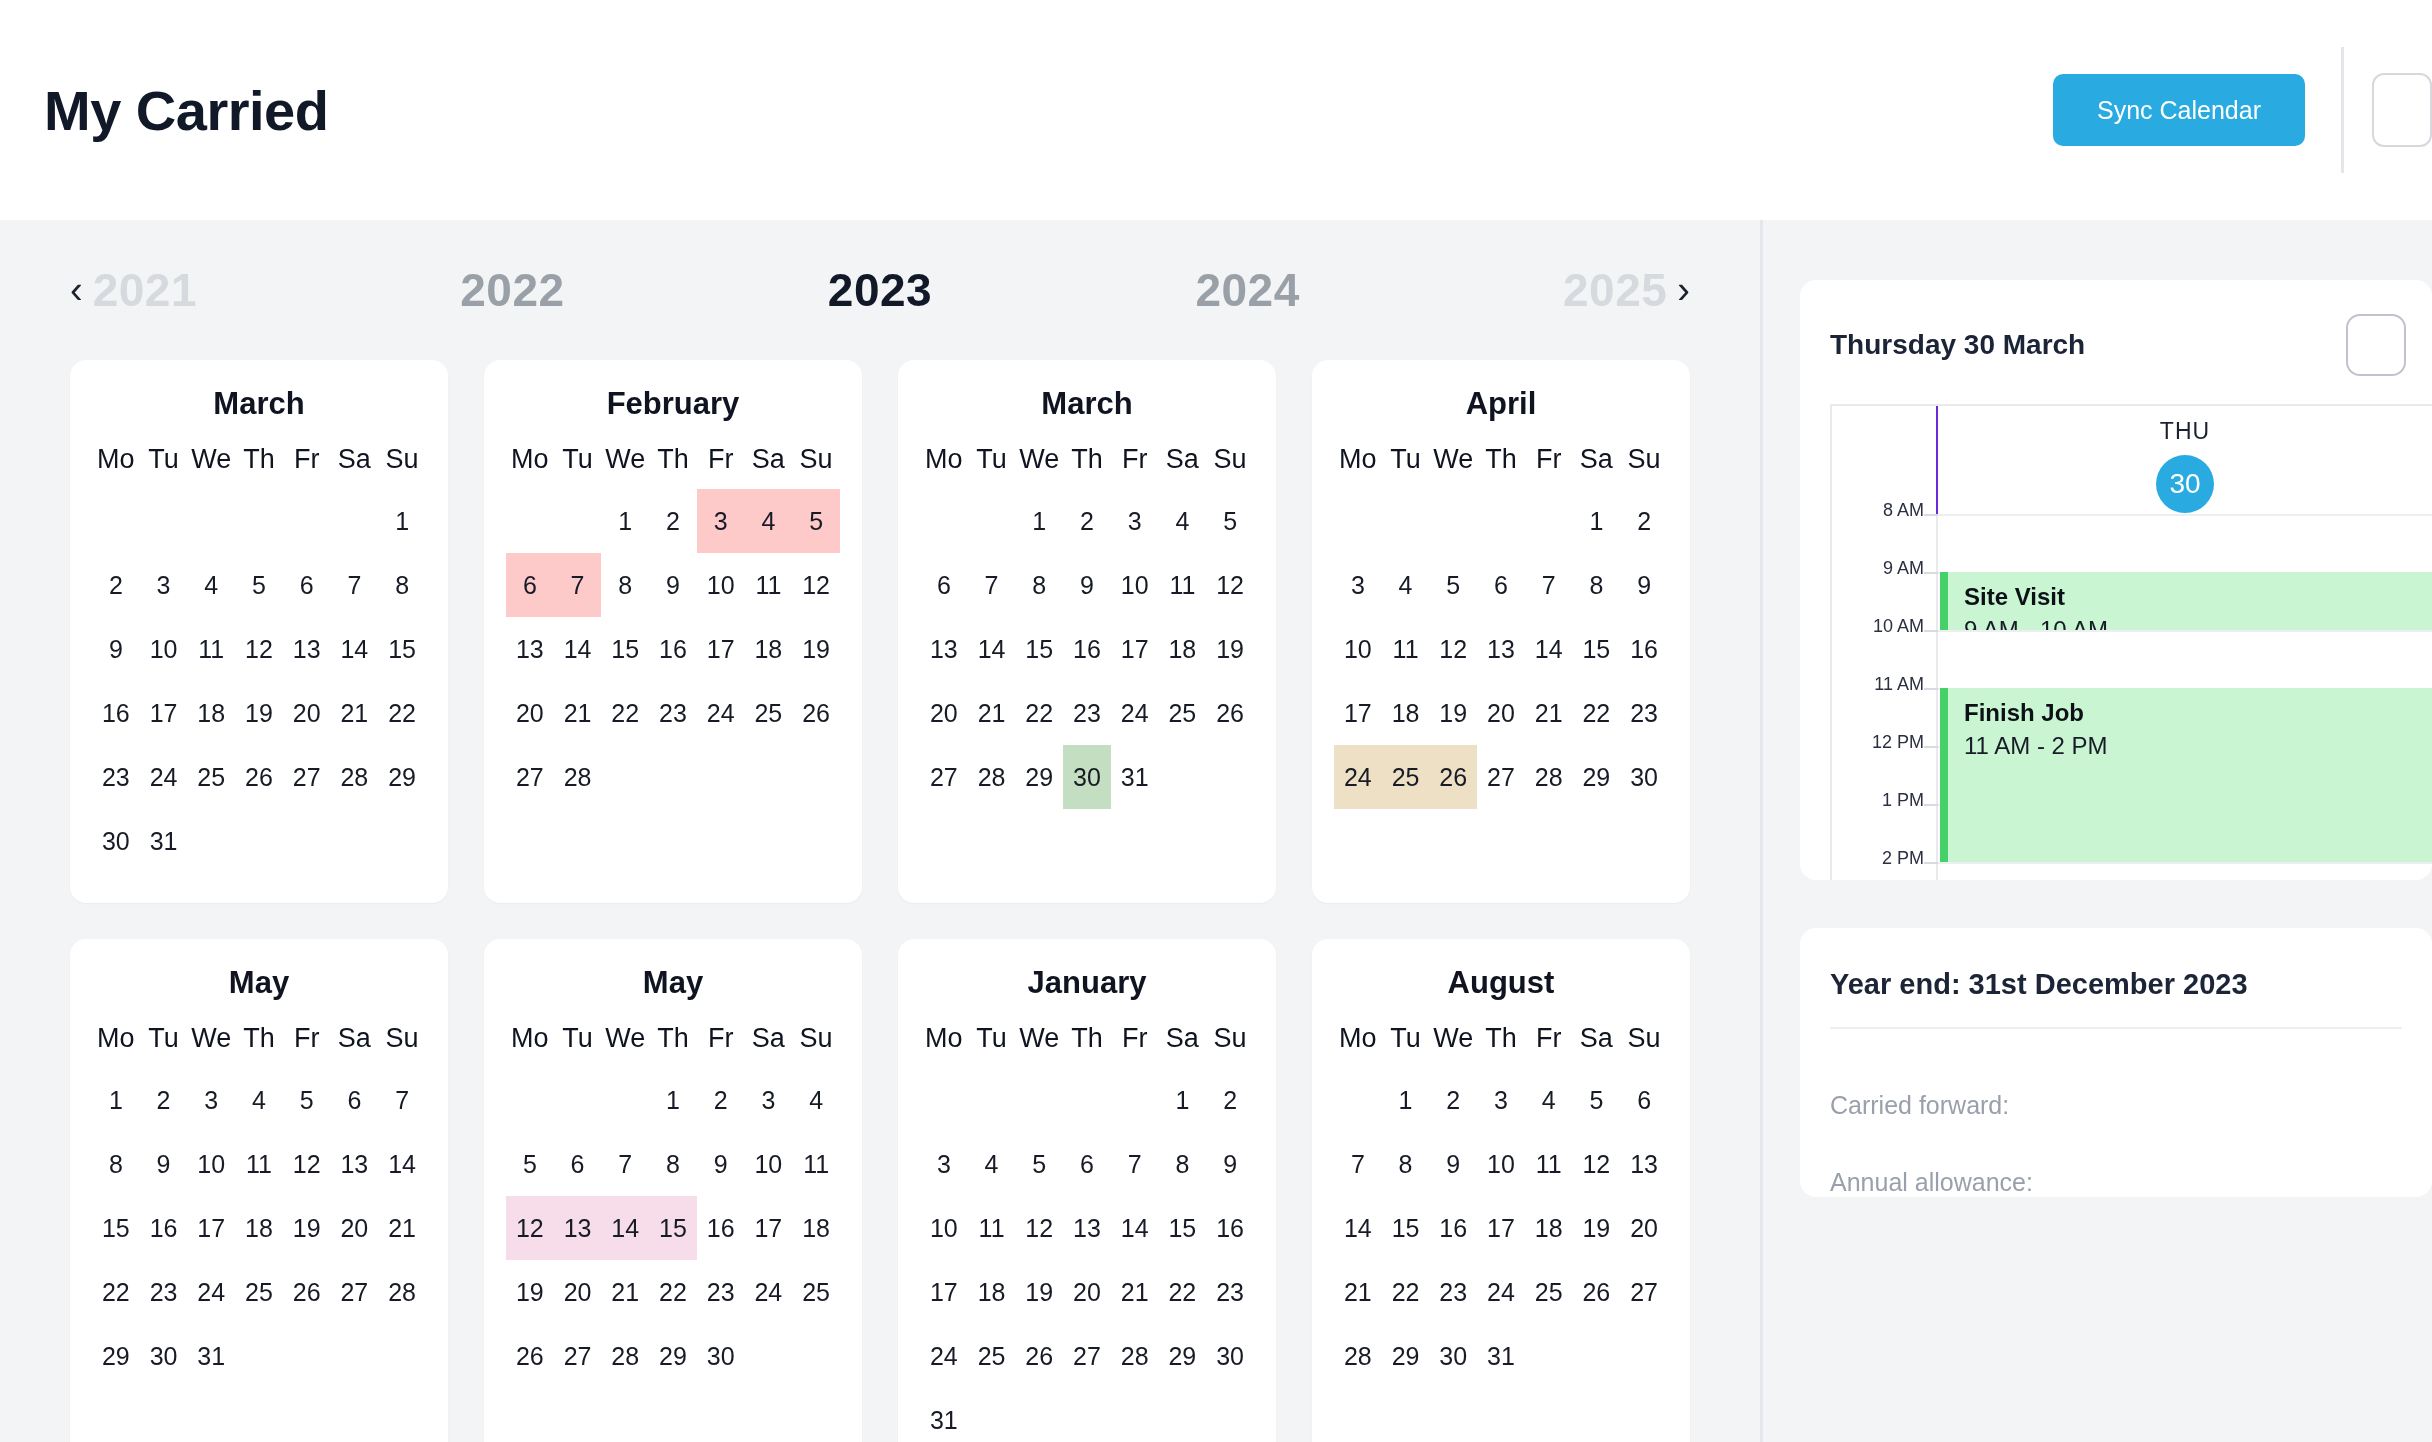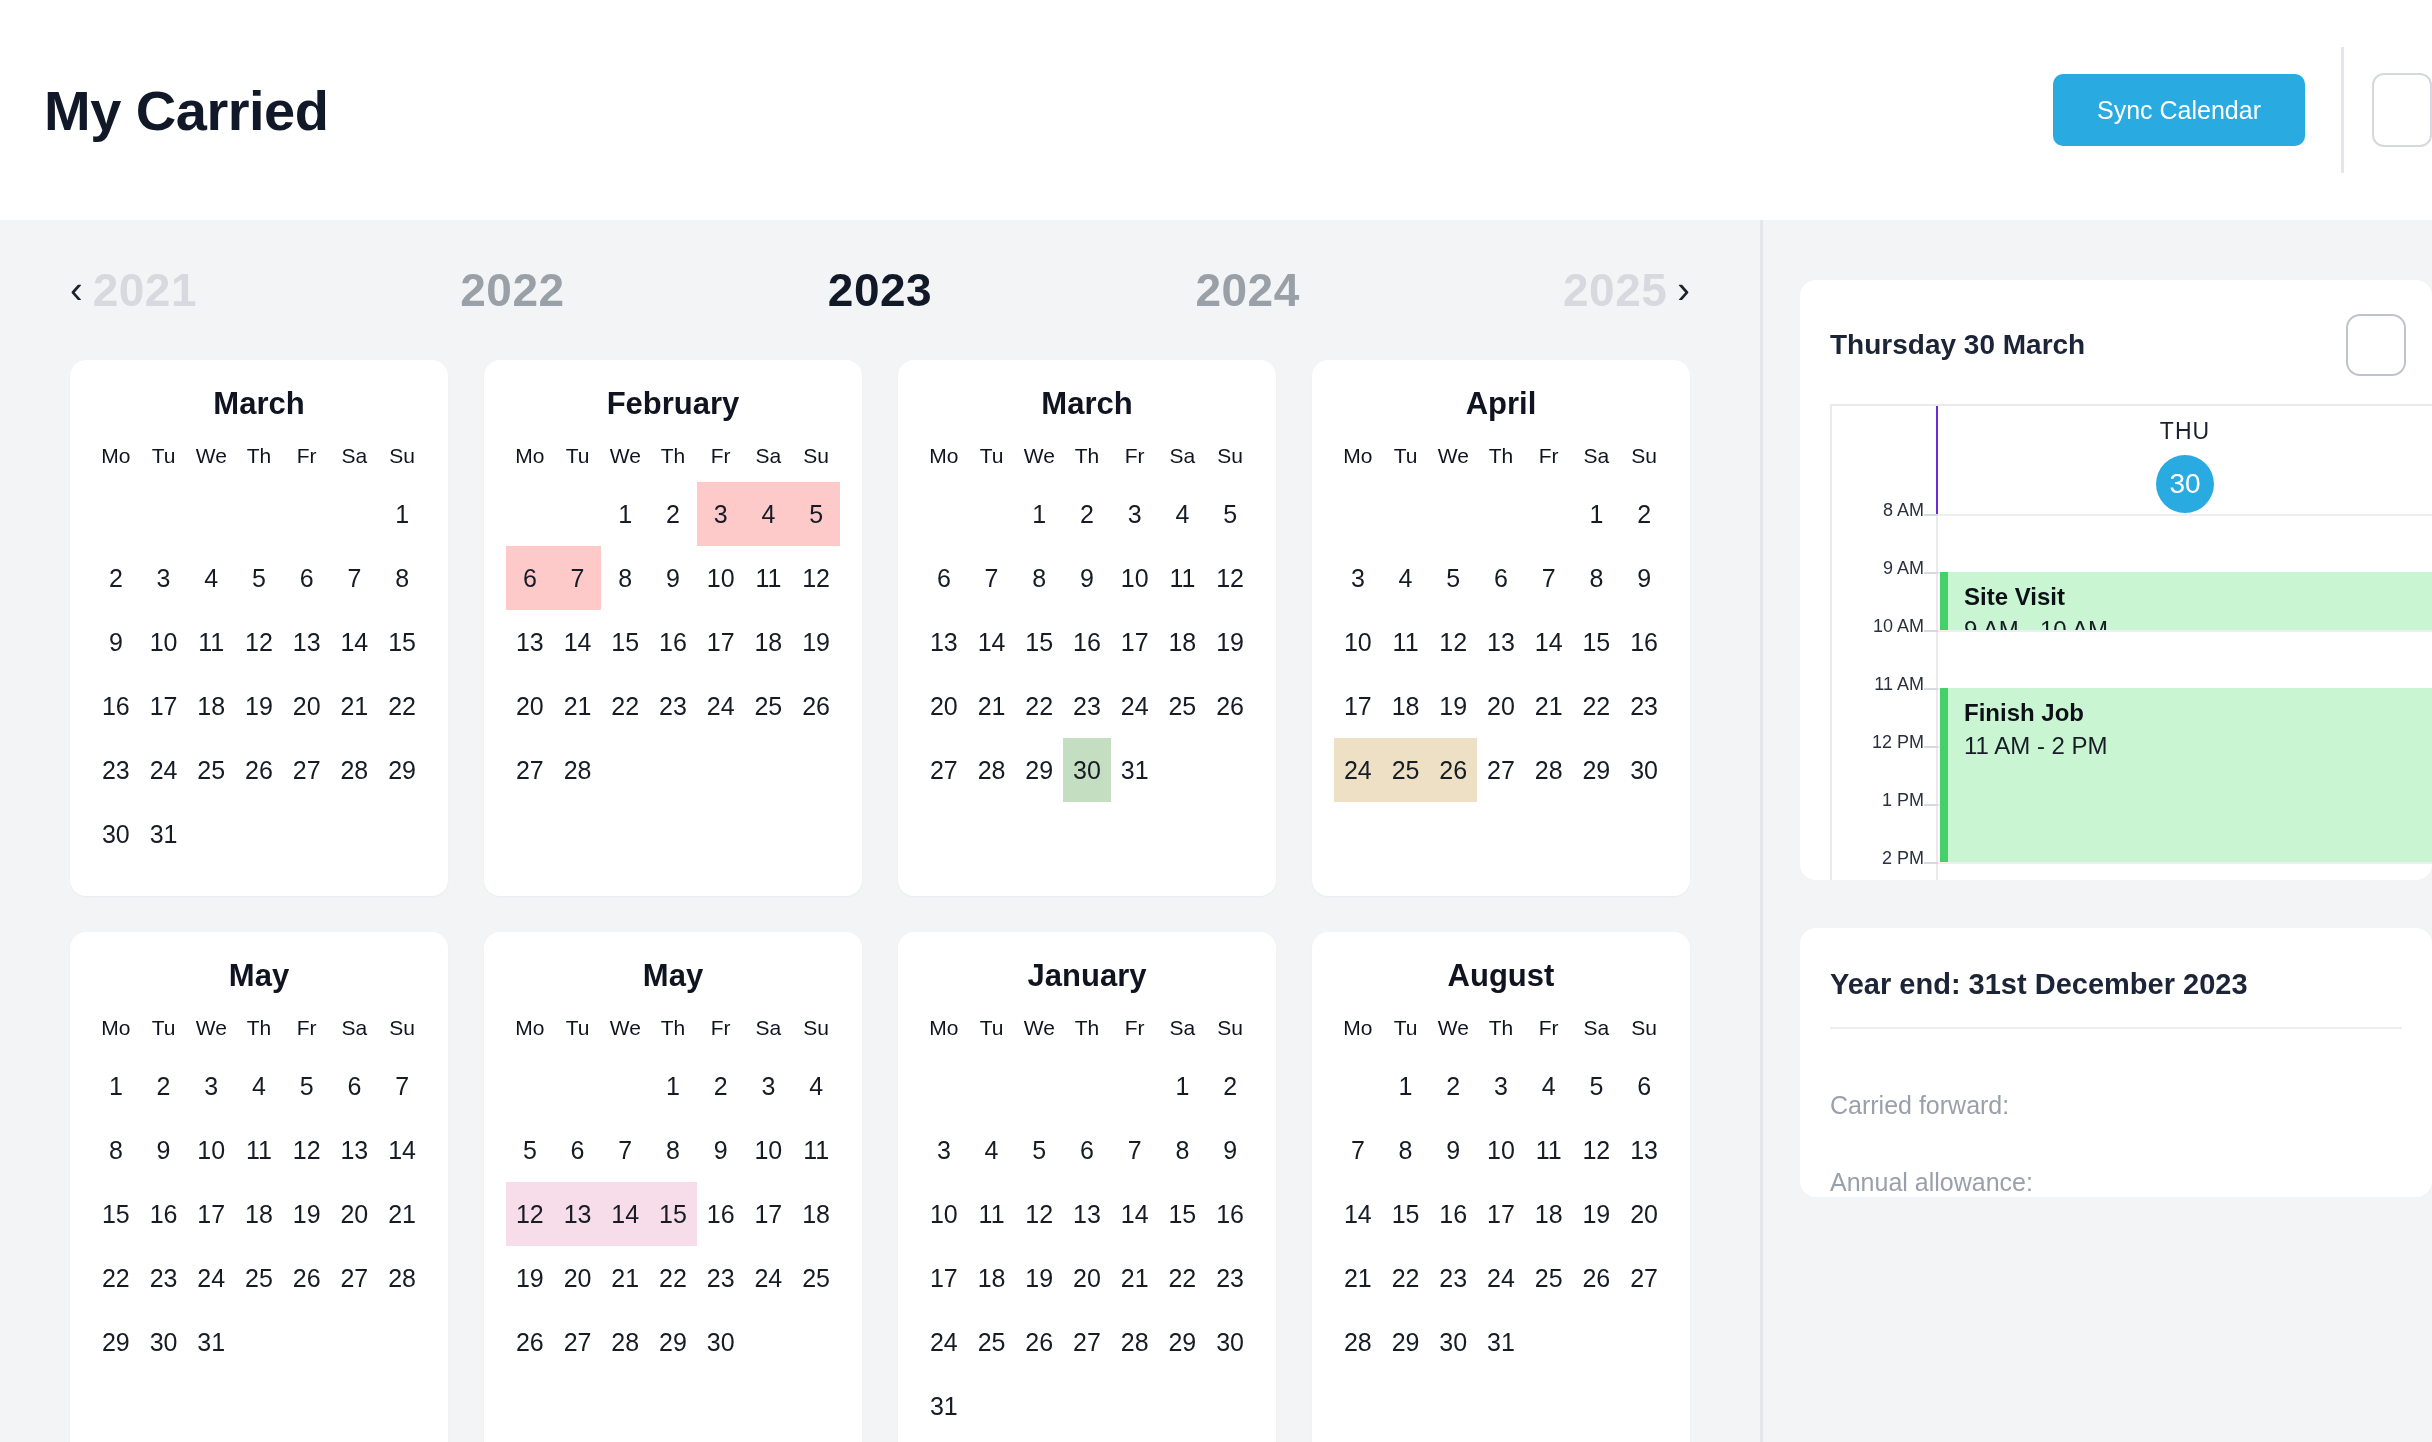--- a/index.html
+++ b/index.html
@@ -126,21 +126,21 @@
     font-weight: bold;
     color: #0f1420;
     margin-bottom: 22px;
   }
   table.month-table {
     width: 100%;
     border-collapse: collapse;
     table-layout: fixed;
   }
   table.month-table th {
-    font-size: 21px;
+    font-size: 27px;
     font-weight: normal;
     color: #0f1420;
     padding-bottom: 14px;
     text-align: center;
   }
   table.month-table td {
     font-size: 25px;
     color: #171b26;
     text-align: center;
     height: 64px;

